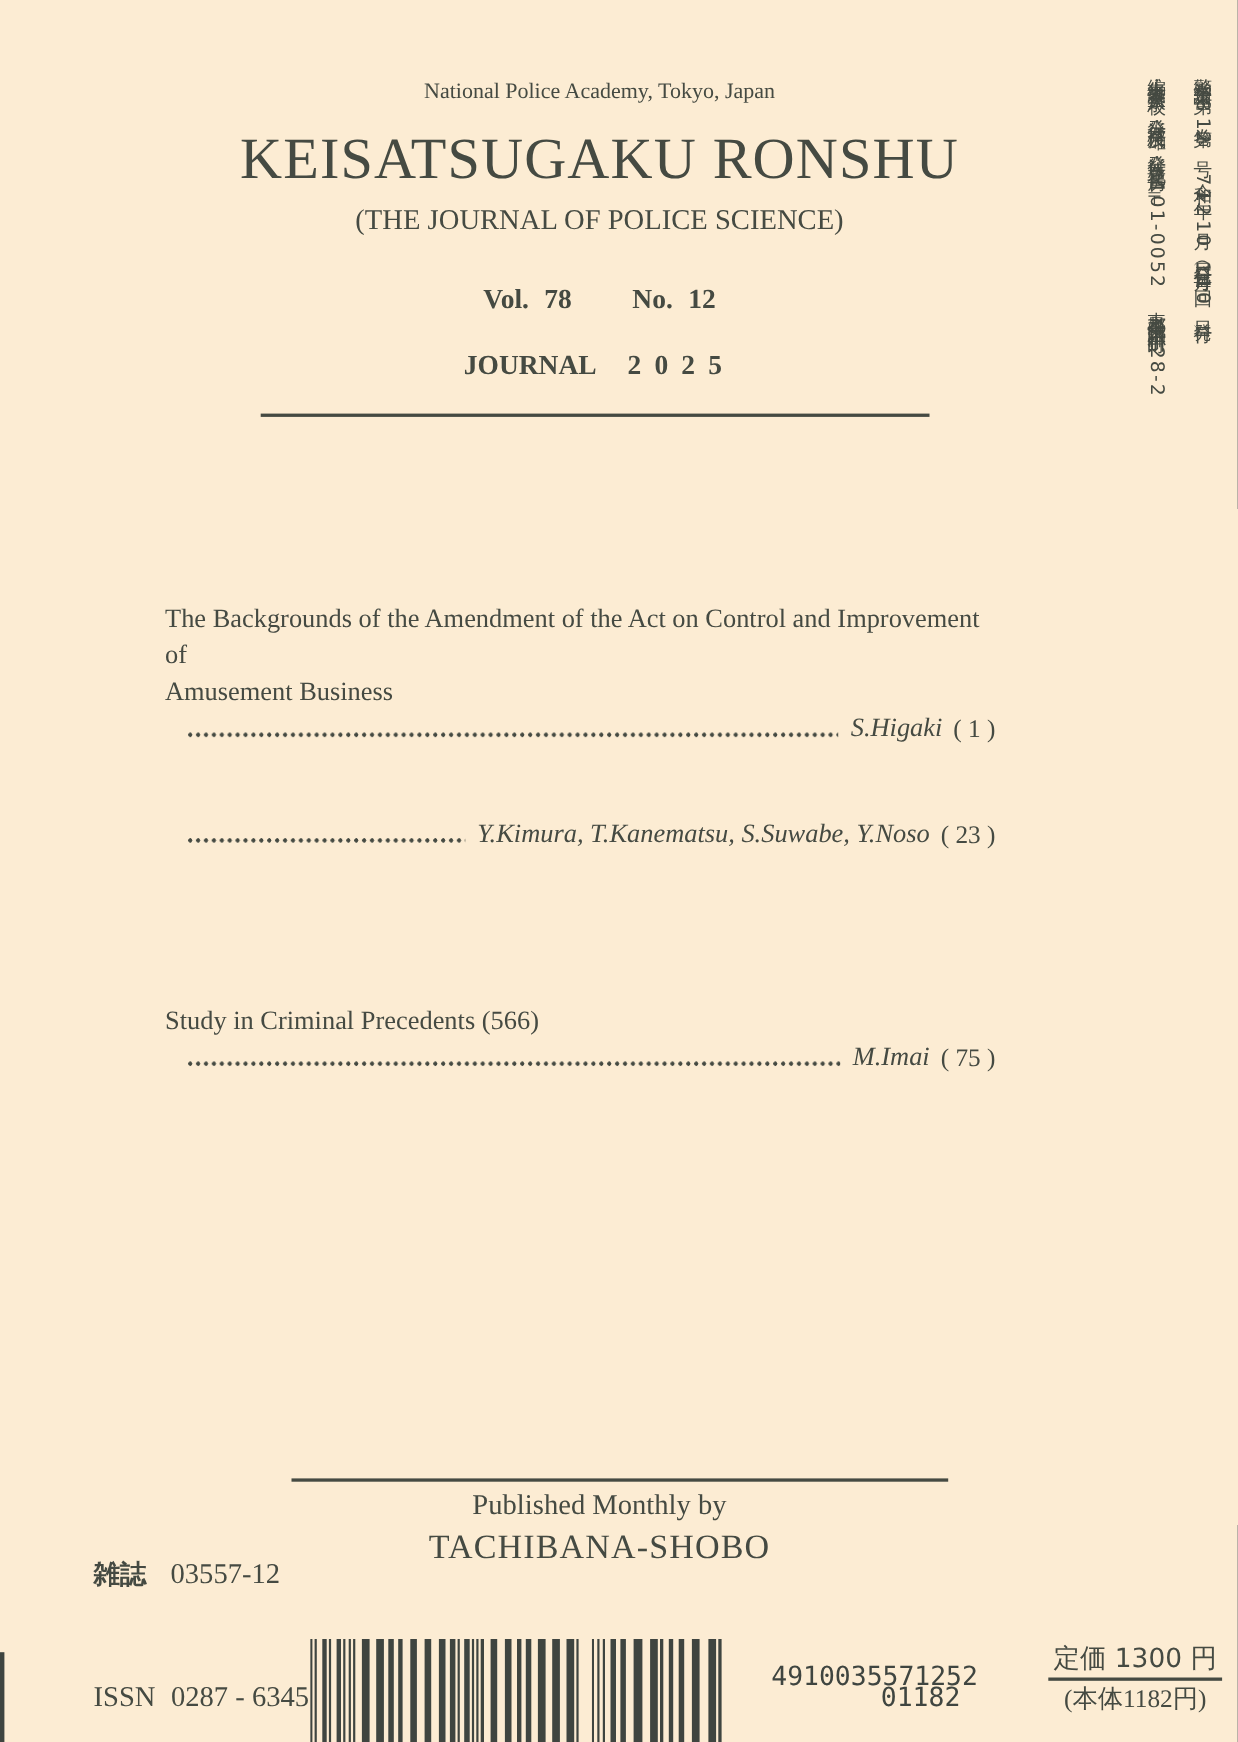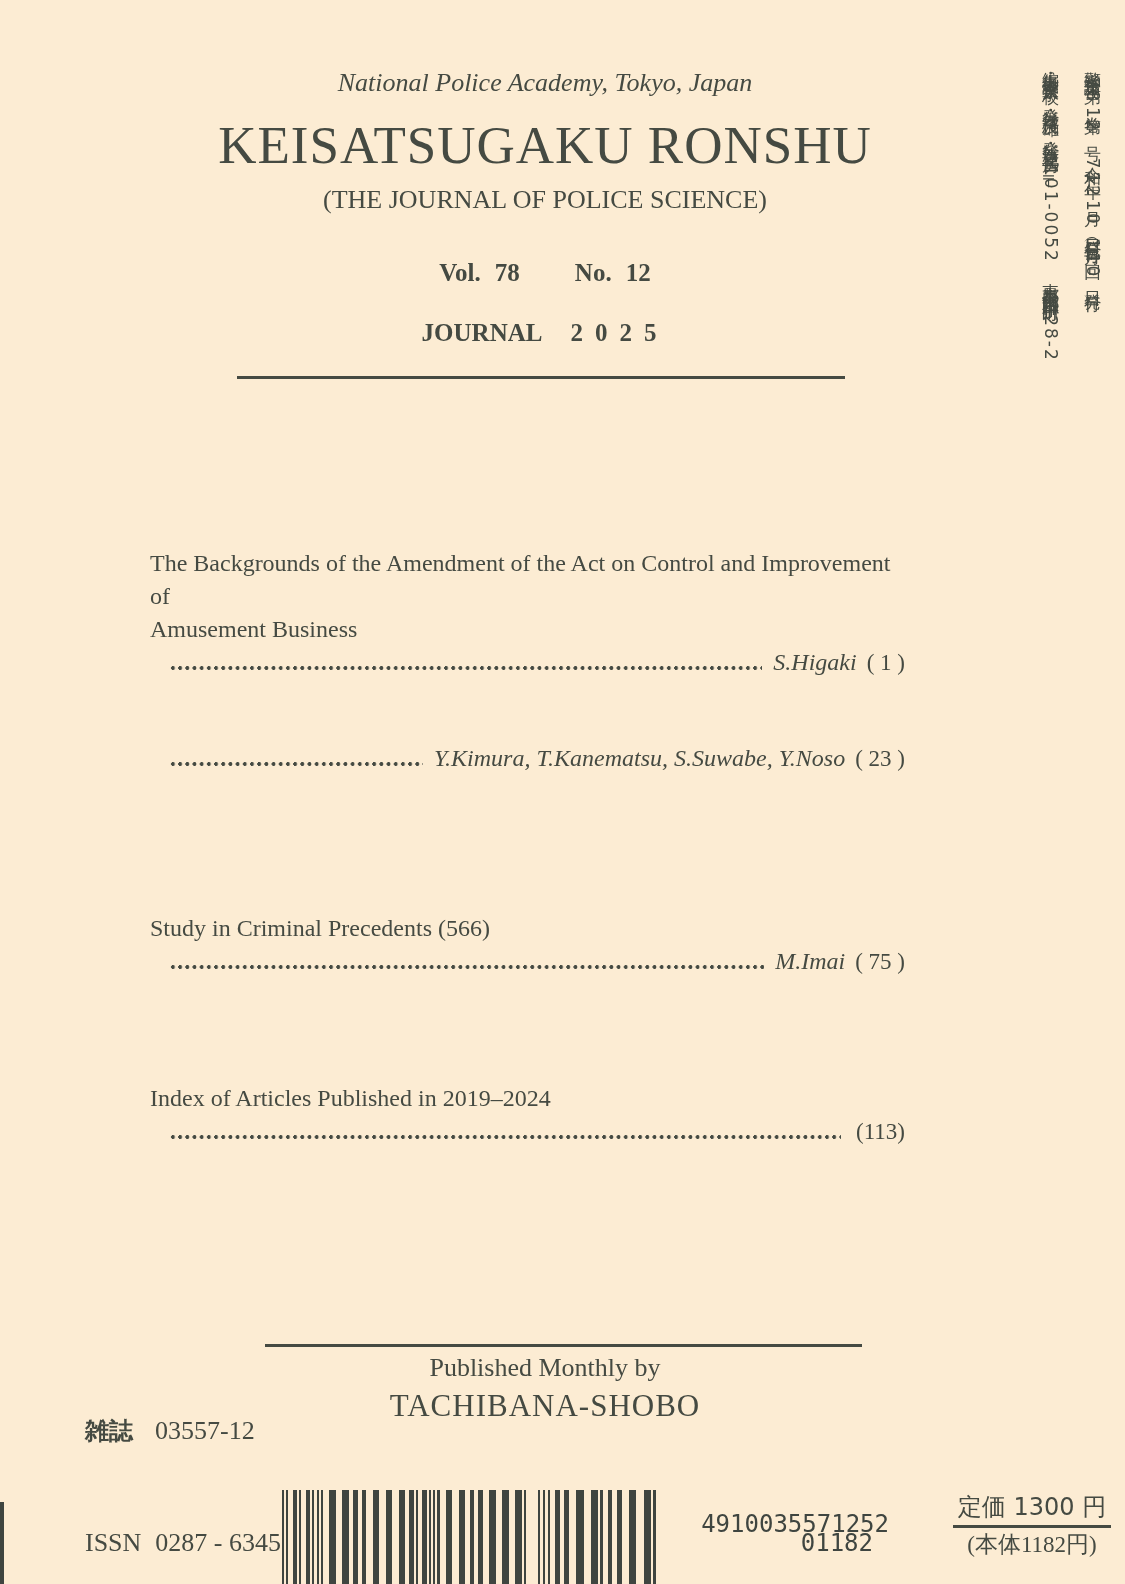--- a/index.html
+++ b/index.html
@@ -12,21 +12,21 @@
     position:relative;
     width:1125px;height:1584px;
     background:var(--paper);
     color:var(--ink);
     font-family:"Liberation Serif","DejaVu Serif",serif;
     overflow:hidden;
     margin:0 auto;
   }
   
   .masthead{position:absolute;top:68px;left:95px;width:900px;text-align:center;}
-  .pub-line{font-size:26px;line-height:30px;font-style:italic;}
+  .pub-line{font-size:20px;line-height:30px;}
   .journal-title{font-size:53px;line-height:62px;letter-spacing:1px;margin-top:16px;font-weight:normal;}
   .journal-subtitle{font-size:26px;line-height:32px;margin-top:8px;}
   .vol-line{font-size:25px;line-height:30px;margin-top:42px;font-weight:bold;}
   .vol-line .val{margin-left:14px;}
   .vol-line .no-label{margin-left:55px;}
   .date-line{font-size:25px;line-height:30px;margin-top:30px;font-weight:bold;}
   .date-line .year{margin-left:28px;letter-spacing:12px;}
   .rule{position:absolute;background:var(--ink);height:3px;}
   .rule-top{top:376px;left:237px;width:608px;}
   .rule-bottom{top:1344px;left:265px;width:597px;}
@@ -116,27 +116,20 @@
 
   <div class="toc-entry e3">
     <div class="toc-title">Study in Criminal Precedents (566)</div>
     <div class="dots-row">
       <span class="leader"></span>
         <span class="authors">M.Imai</span>
         <span class="pageno">( 75 )</span>
     </div>
   </div>
 
-  <div class="toc-entry e4">
-    <div class="toc-title">Index of Articles Published in 2019–2024</div>
-    <div class="dots-row">
-      <span class="leader"></span>
-        <span class="pageno">(113)</span>
-    </div>
-  </div>
 
   <div class="rule rule-bottom"></div>
   <div class="footer">
     <div class="published-by">Published Monthly by</div>
     <div class="publisher-name">TACHIBANA-SHOBO</div>
   </div>
 
   <div class="vcol vcol-1">警察学論集 第78巻第12号　令和7年12月10日発行（毎月1回10日発行）</div>
   <div class="vcol vcol-2">編集者・警察大学校　発行者・橘茂雄　発行所・立花書房　〒101-0052 東京都千代田区神田小川町3-28-2</div>
 

